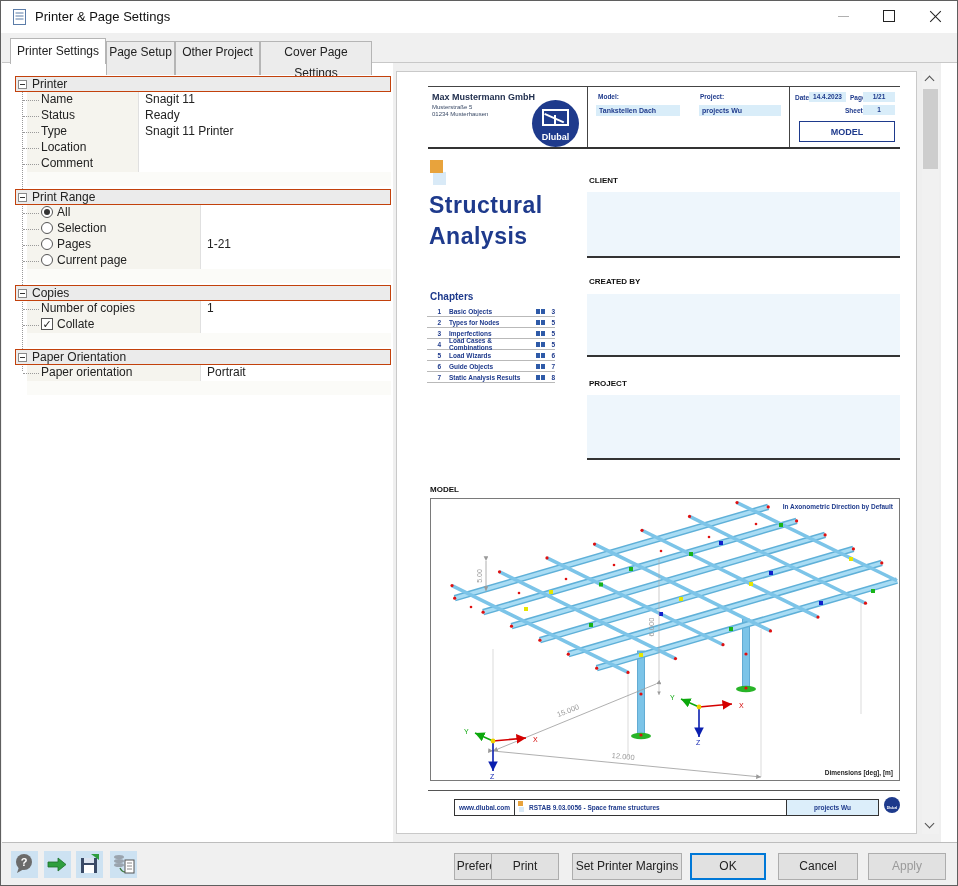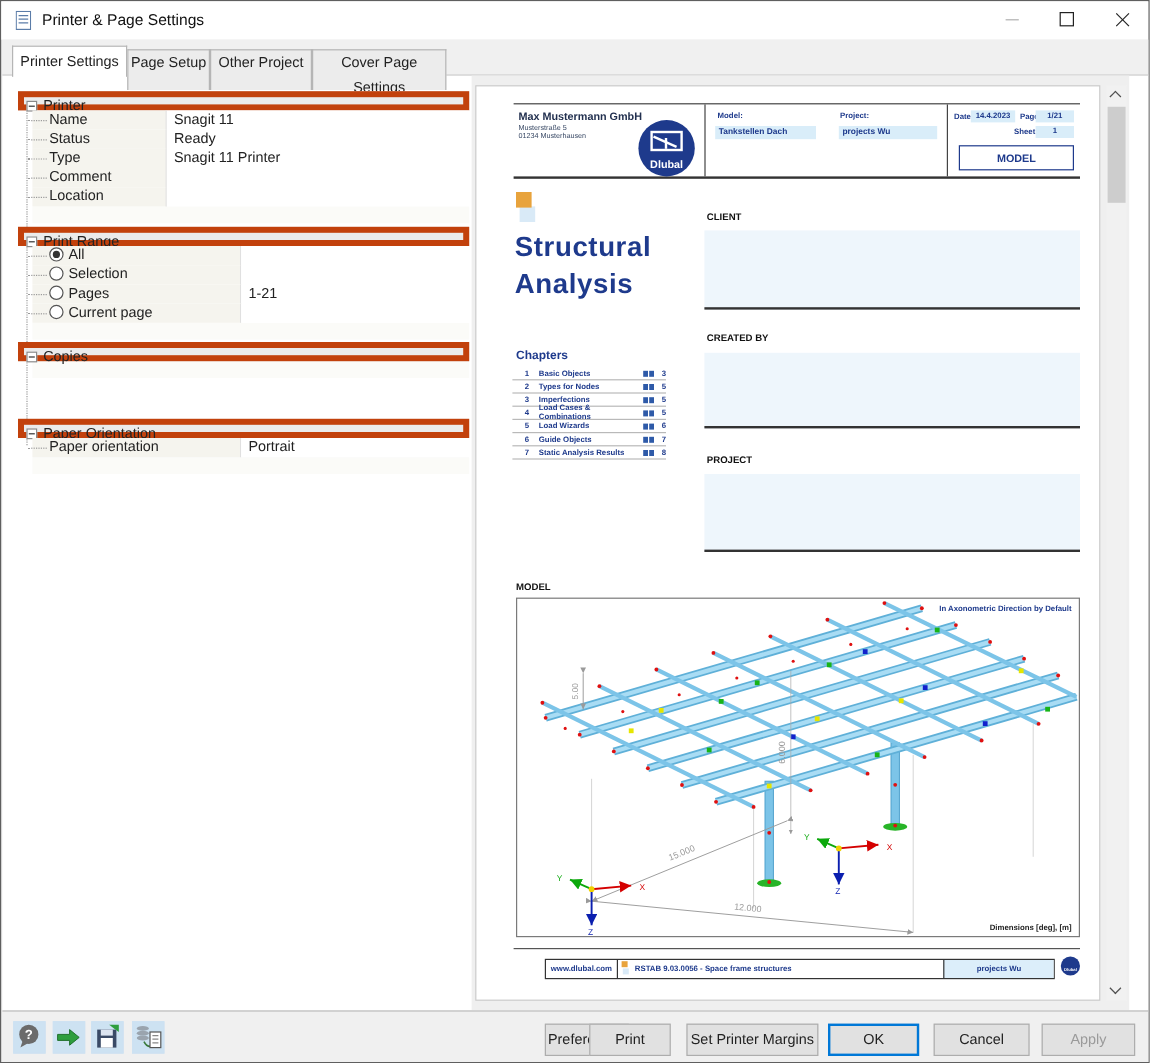--- a/index.html
+++ b/index.html
@@ -23,21 +23,21 @@
   .tab { position:absolute; top:8px; height:34px; background:#ececec; border:1px solid #b5b5b5; border-bottom:none; font-size:12px; color:#222; text-align:center; line-height:21px; z-index:1; }
   .tab.active { top:5px; height:26px; background:#ffffff; z-index:3; line-height:24px; }
   .tab0 { left:8px;  width:96px; }
   .tab1 { left:104px; width:69px; }
   .tab2 { left:173px; width:85px; }
   .tab3 { left:258px; width:112px; }
 
   
   .tree-vline { position:absolute; left:21px; top:83px; height:287px; border-left:1px dotted #9a9a9a; z-index:0; }
   .section { position:absolute; left:14px; width:376px; z-index:1; }
-  .sec-hdr { position:relative; height:16px; background:#ebebeb; border:5px solid #c2410c; font-size:12px; color:#222; padding-left:16px; line-height:15px; }
+  .sec-hdr { position:relative; height:16px; background:#ebebeb; border:1px solid #c2410c; font-size:12px; color:#222; padding-left:16px; line-height:15px; }
   .collapse-box { position:absolute; left:2px; top:3px; width:9px; height:9px; background:#fff; border:1px solid #8a8a8a; }
   .collapse-box::after { content:""; position:absolute; left:1px; top:3px; width:5px; height:1px; background:#333; }
   .rows { position:relative; margin-left:12px; }
   .trow { position:relative; display:flex; height:16px; font-size:12px; color:#222; }
   .trow::before { content:""; position:absolute; left:-4px; top:8px; width:16px; border-top:1px dotted #9a9a9a; }
   .tlabel { background:#f5f4ee; padding-left:14px; line-height:15px; border-right:1px solid #e0e0e0; }
   .w1 .tlabel { width:112px; } .w2 .tlabel { width:174px; }
   .tvalue { flex:1; background:#fff; padding-left:6px; line-height:15px; }
   .empty-row { height:14px; background:#fbfbf8; margin-left:12px; }
   .radio { display:inline-block; width:12px; height:12px; border:1px solid #555; border-radius:50%; background:#fff; margin:1px 4px 0 0; position:relative; vertical-align:top; }
@@ -160,25 +160,25 @@
       </div>
       <div class="trow">
         <div class="tlabel">Status</div>
         <div class="tvalue">Ready</div>
       </div>
       <div class="trow">
         <div class="tlabel">Type</div>
         <div class="tvalue">Snagit 11 Printer</div>
       </div>
       <div class="trow">
+        <div class="tlabel">Location</div>
+        <div class="tvalue"></div>
+      </div>
+      <div class="trow">
         <div class="tlabel">Comment</div>
-        <div class="tvalue"></div>
-      </div>
-      <div class="trow">
-        <div class="tlabel">Location</div>
         <div class="tvalue"></div>
       </div>
     </div>
     <div class="empty-row"></div>
   </div>
 
   <div class="section" style="top:188px;">
     <div class="sec-hdr">
       <span class="collapse-box"></span>
       <span>Print Range</span>
@@ -201,20 +201,30 @@
         <div class="tvalue"></div>
       </div>
     </div>
     <div class="empty-row"></div>
   </div>
 
   <div class="section" style="top:284px;">
     <div class="sec-hdr">
       <span class="collapse-box"></span>
       <span>Copies</span>
+    </div>
+    <div class="rows w2">
+      <div class="trow">
+        <div class="tlabel">Number of copies</div>
+        <div class="tvalue">1</div>
+      </div>
+      <div class="trow">
+        <div class="tlabel"><span class="checkbox">✓</span><span>Collate</span></div>
+        <div class="tvalue"></div>
+      </div>
     </div>
     <div class="empty-row"></div>
   </div>
 
   <div class="section" style="top:348px;">
     <div class="sec-hdr">
       <span class="collapse-box"></span>
       <span>Paper Orientation</span>
     </div>
     <div class="rows w2">

